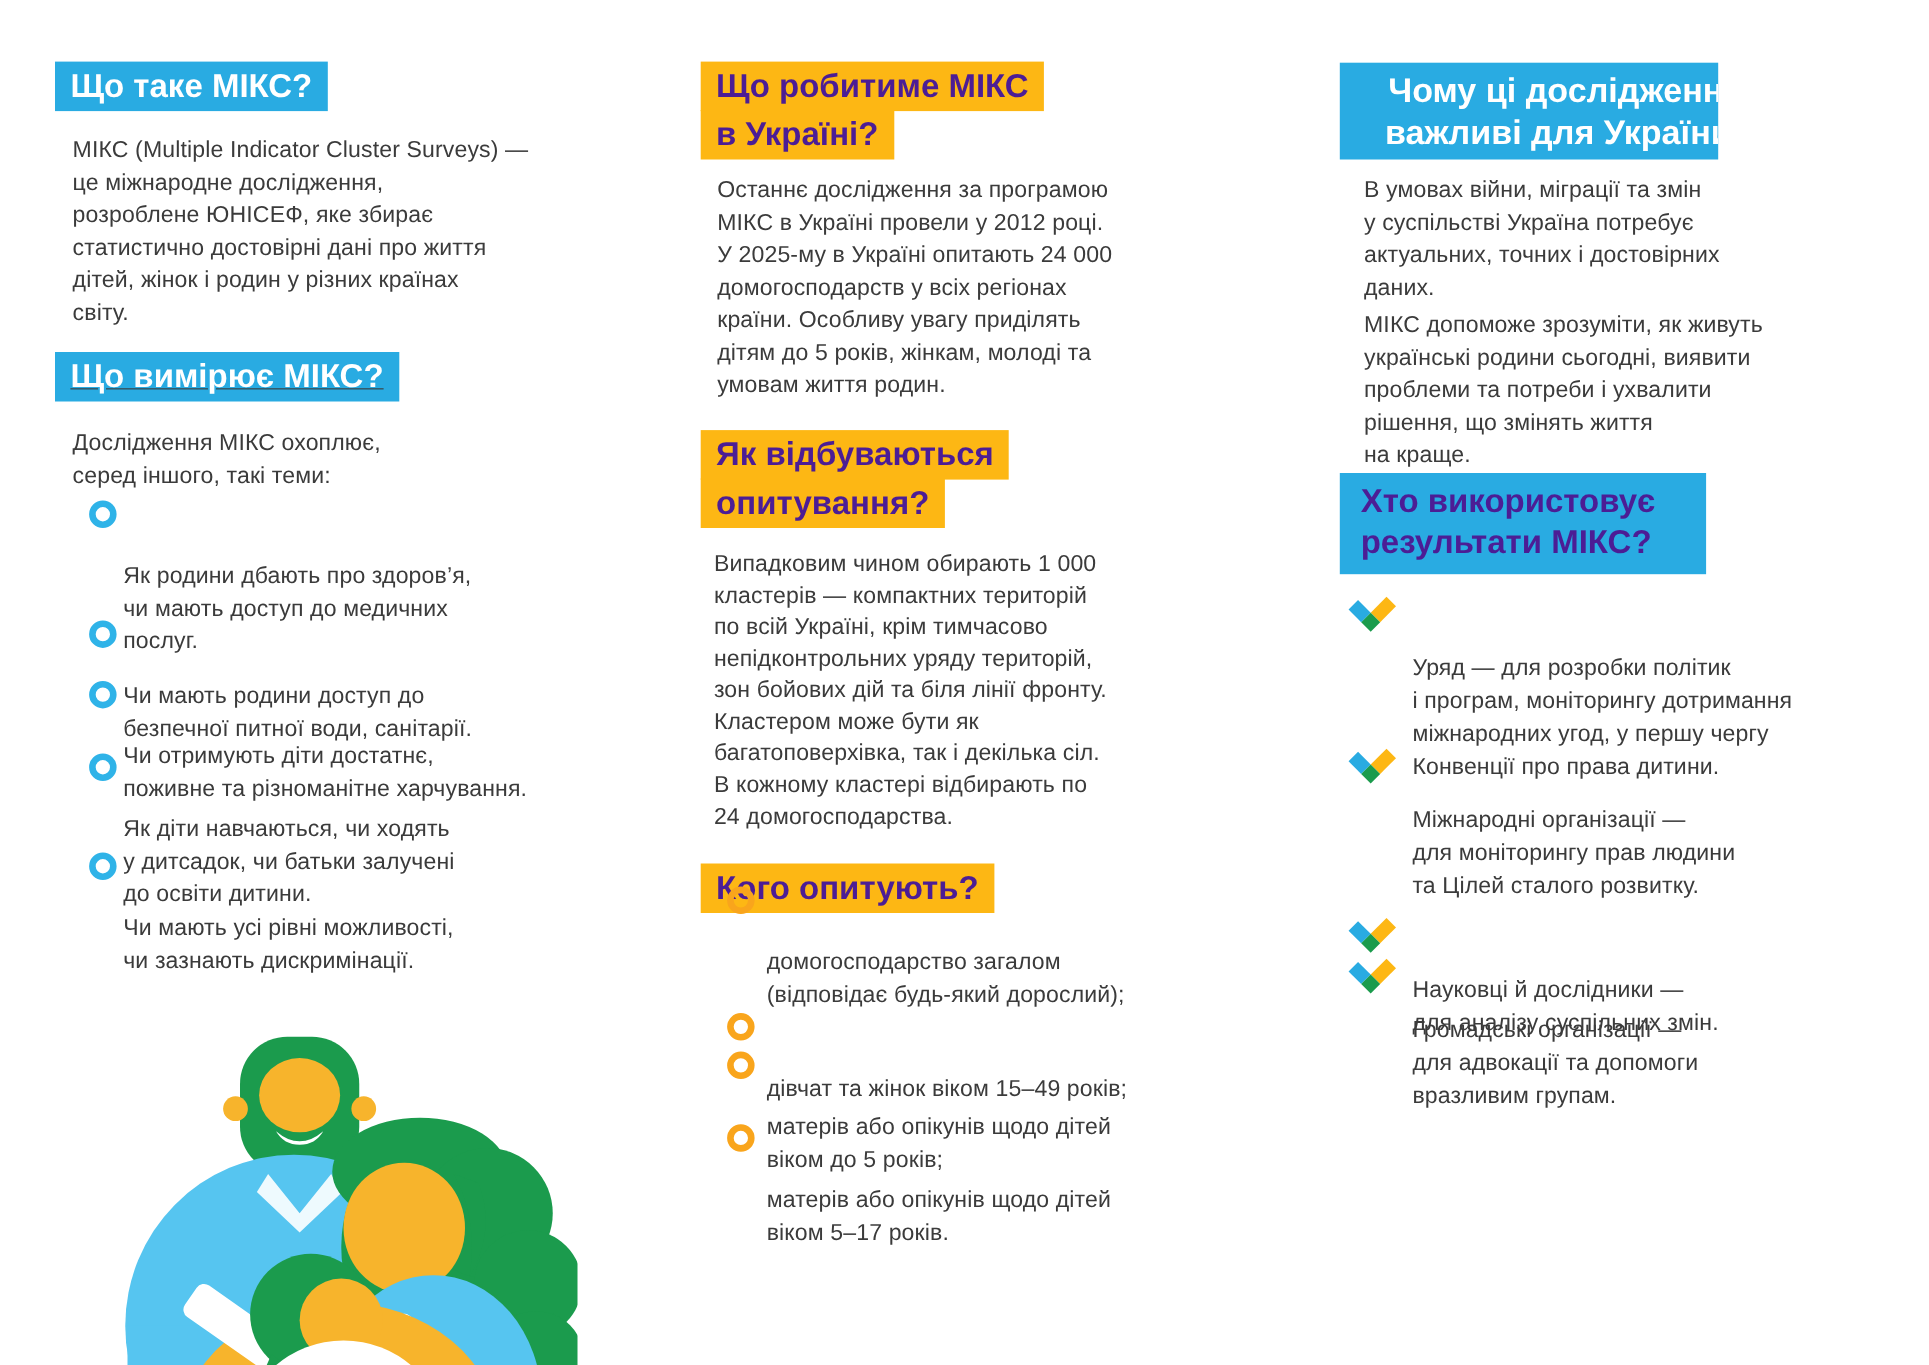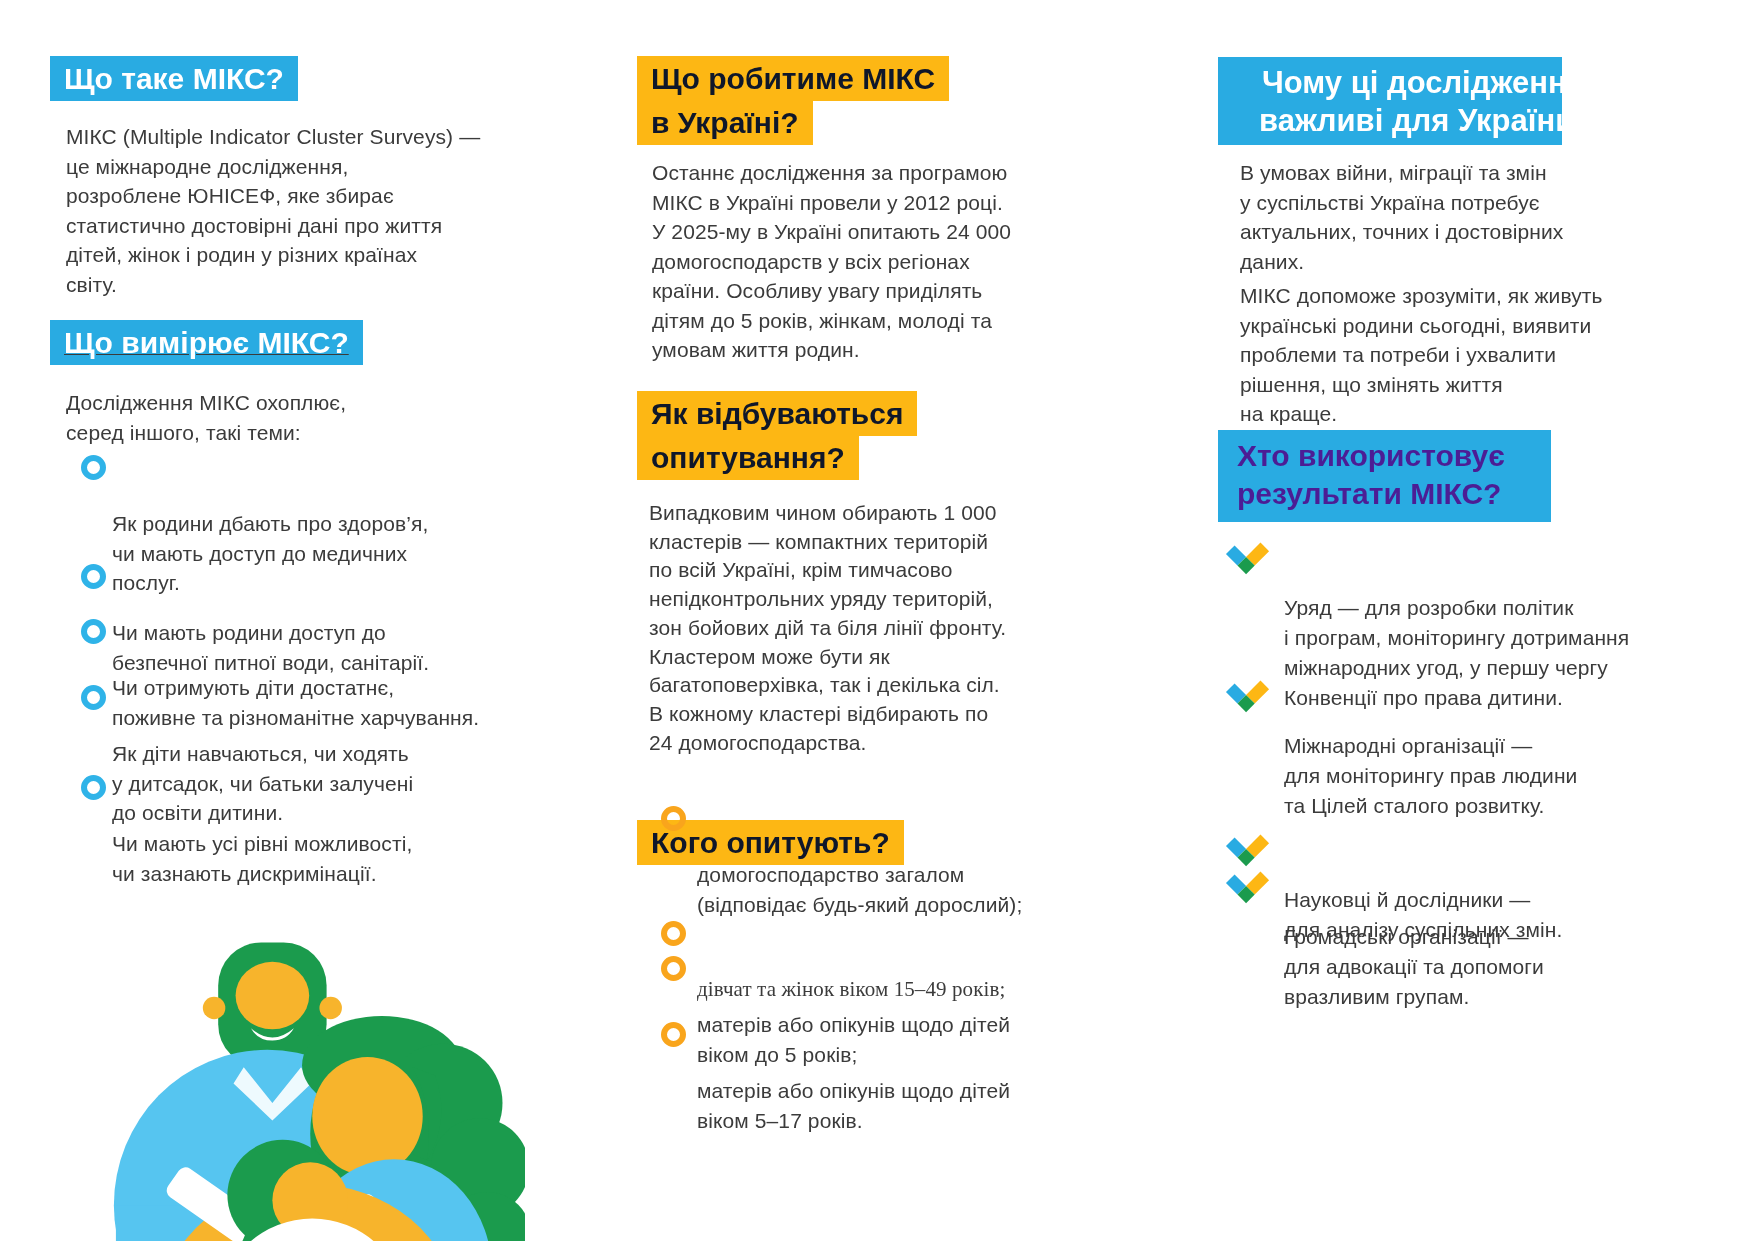--- a/index.html
+++ b/index.html
@@ -15,21 +15,21 @@
   .abs{position:absolute;}
   .para{
     font-size:21px;line-height:29.5px;white-space:pre-line;letter-spacing:0.1px;
   }
   .hl{
     display:inline;font-weight:bold;font-size:30px;line-height:44px;
     padding:6px 14px;white-space:pre-line;
     -webkit-box-decoration-break:clone;box-decoration-break:clone;
   }
   .hl-blue{background:#29abe2;color:#ffffff;}
-  .hl-yellow{background:#fdb714;color:#0f172a;}
+  .hl-yellow{background:#fdb714;color:#4c1d95;}
   .hblock{white-space:nowrap;}
   
   .bullet{
     position:absolute;left:0;padding-left:62px;font-size:21px;line-height:29.5px;
     white-space:pre-line;letter-spacing:0.1px;
   }
   .ring{
     position:absolute;top:5px;width:13px;height:13px;border-radius:50%;
     border:6px solid #2fb3e8;background:transparent;
   }
@@ -170,30 +170,30 @@
     <div class="abs para" style="top:499px;left:12px;line-height:28.7px;">Випадковим чином обирають 1 000
 кластерів — компактних територій
 по всій Україні, крім тимчасово
 непідконтрольних уряду територій,
 зон бойових дій та біля лінії фронту.
 Кластером може бути як
 багатоповерхівка, так і декілька сіл.
 В кожному кластері відбирають по
 24 домогосподарства.</div>
 
-    <div class="abs hblock" style="top:821px;left:0;">
+    <div class="abs hblock" style="top:786px;left:0;">
       <span class="hl hl-yellow">Кого опитують?</span>
     </div>
 
     <div class="bullet" style="top:801px;">
       <span class="ring"></span>
       <span>домогосподарство загалом
 (відповідає будь-який дорослий);</span>
     </div>
-    <div class="bullet" style="top:916px;font-family:Liberation Serif, serif;">
+    <div class="bullet" style="top:916px;">
       <span class="ring"></span>
       <span>дівчат та жінок віком 15–49 років;</span>
     </div>
     <div class="bullet" style="top:951px;">
       <span class="ring"></span>
       <span>матерів або опікунів щодо дітей
 віком до 5 років;</span>
     </div>
     <div class="bullet" style="top:1017px;">
       <span class="ring"></span>

